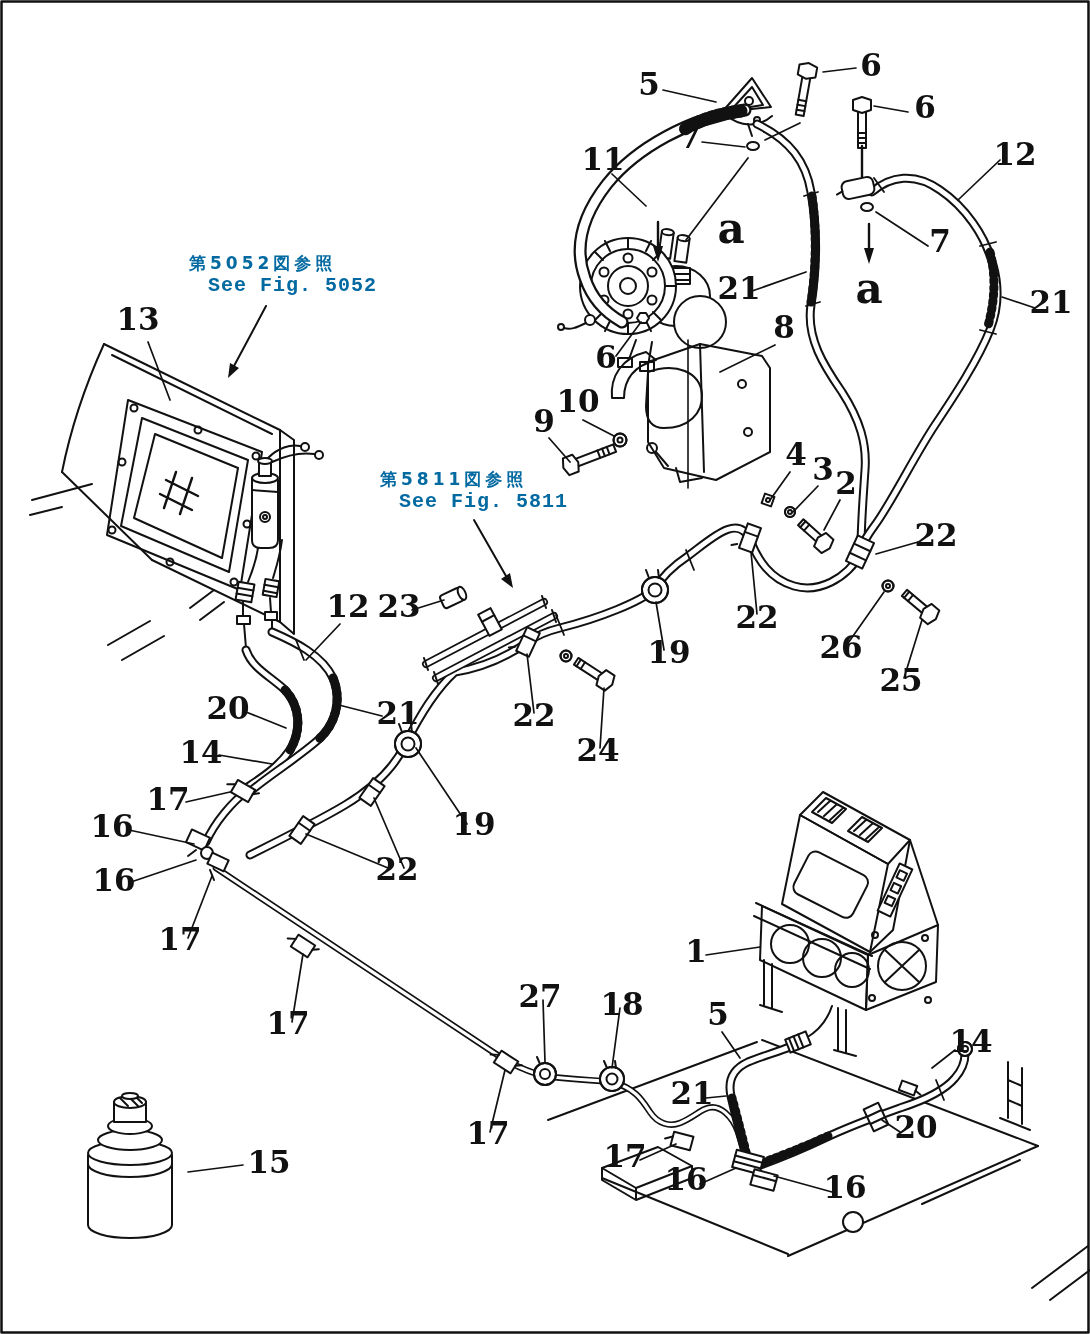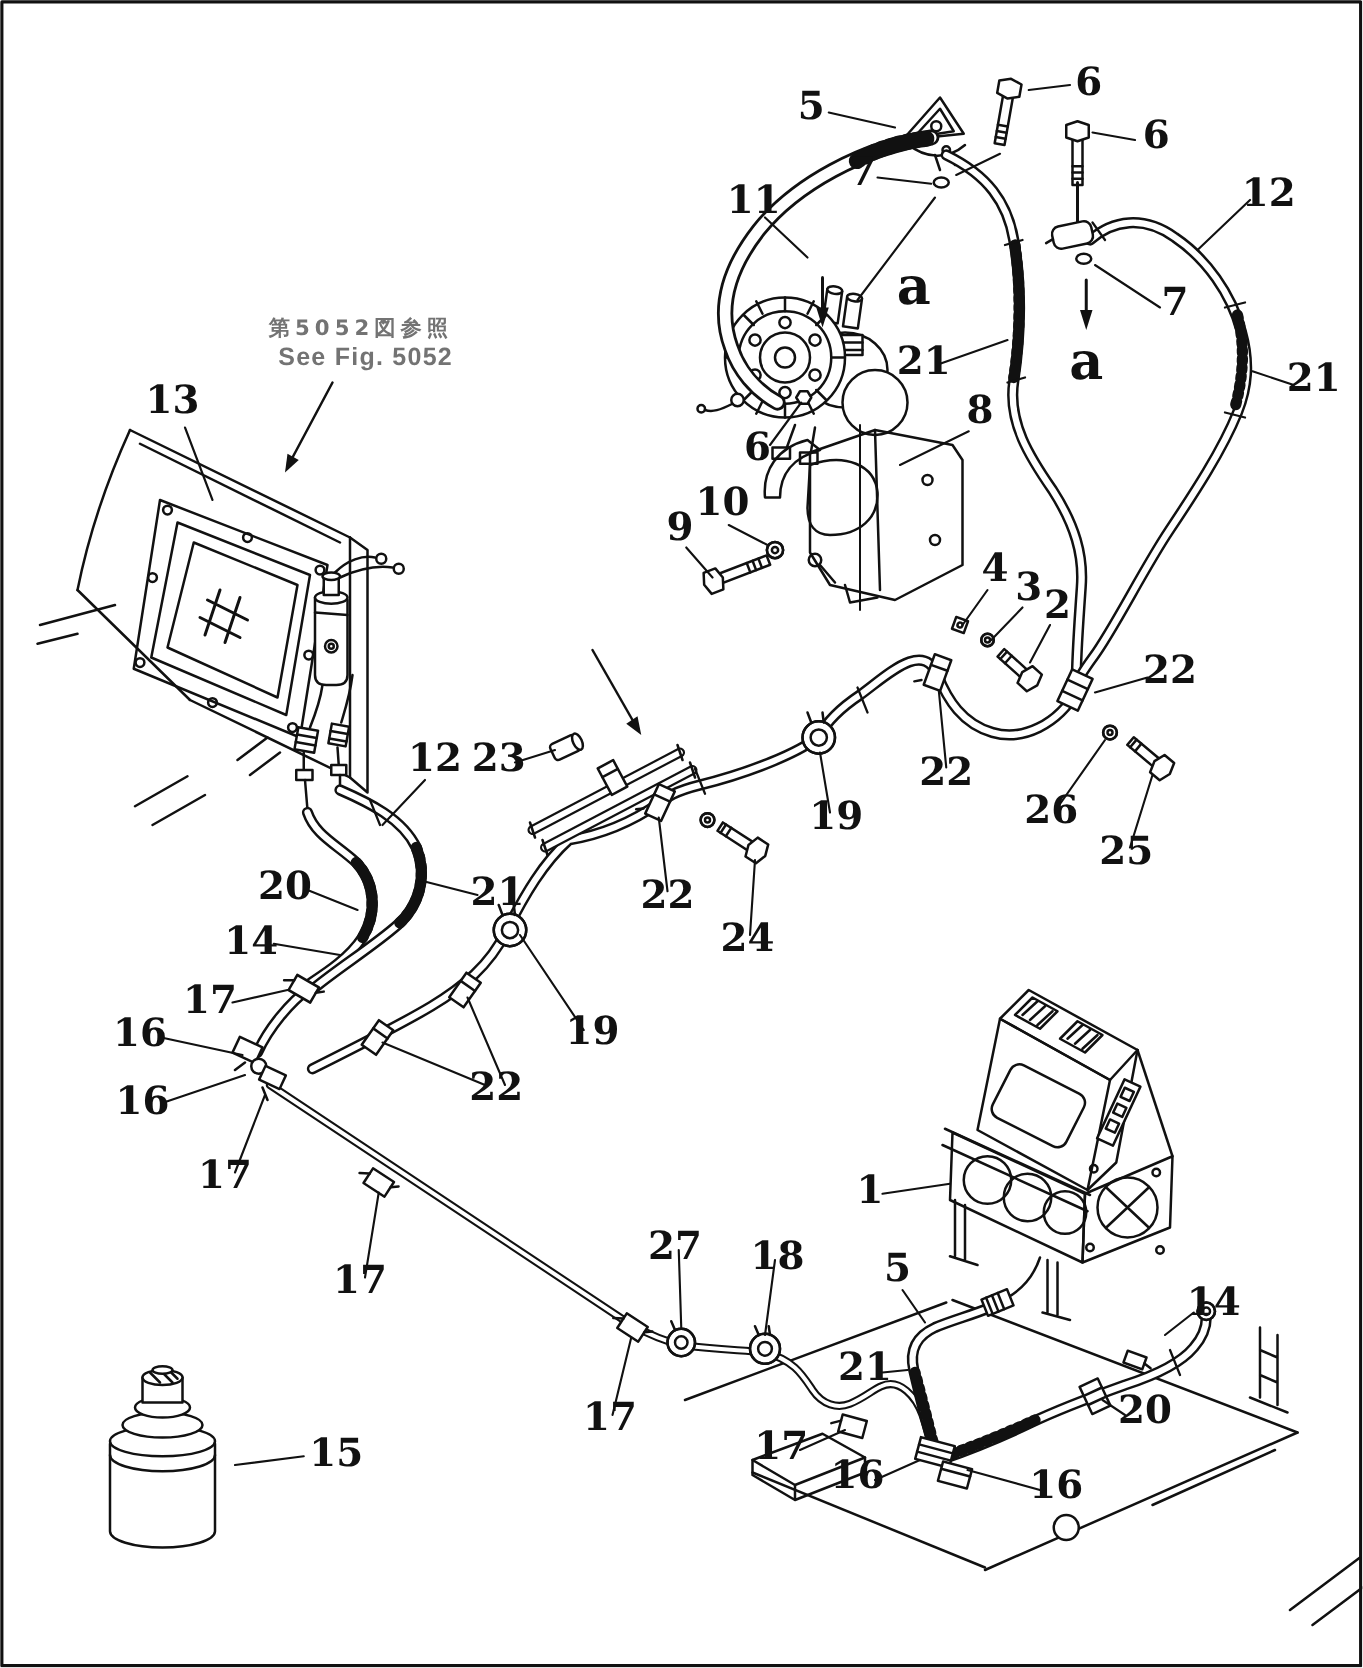--- a/index.html
+++ b/index.html
@@ -1,23 +1,23 @@
 <!DOCTYPE html>
 <html><head>
 <meta charset="utf-8">
 <style>
   html,body{margin:0;padding:0;background:#e8e8e8;}
   .page{position:relative;width:1090px;height:1334px;background:#fff;overflow:hidden;
         font-family:"DejaVu Serif",serif;}
   .page svg{position:absolute;left:0;top:0;}
   .callout{font-family:"DejaVu Serif",serif;font-weight:bold;font-size:31px;fill:#111;text-anchor:middle;}
   .callout.lg{font-size:42px;}
-  .refblock{position:absolute;transform:translateX(-50%);text-align:right;color:#737373;white-space:nowrap;}
+  .refblock{position:absolute;transform:translateX(-50%);text-align:left;color:#0369a1;white-space:nowrap;}
   .refblock .jp{font-family:"DejaVu Sans",sans-serif;font-weight:bold;font-size:17px;letter-spacing:4px;display:block;line-height:1.25;}
-  .refblock .en{font-family:Liberation Sans, sans-serif;font-weight:bold;font-size:20px;letter-spacing:1px;display:block;line-height:1.2;margin-left:19px;}
+  .refblock .en{font-family:Liberation Mono, monospace;font-weight:bold;font-size:20px;letter-spacing:1px;display:block;line-height:1.2;margin-left:19px;}
 </style>
 </head>
 <body>
 
 <div class="page">
 <svg id="diagram" width="1090" height="1334" viewBox="0 0 1090 1334" xmlns="http://www.w3.org/2000/svg">
 
   <g stroke="#111" fill="none" stroke-width="2" stroke-linecap="round" stroke-linejoin="round">
 
     <rect x="1.5" y="1.5" width="1087" height="1331" stroke-width="2.5"></rect>
@@ -485,13 +485,17 @@
         <text x="686" y="1190" class="callout">16</text>
         <text x="845" y="1198" class="callout">16</text>
         <text x="269" y="1173" class="callout">15</text>
       </g>
 </svg>
 
   <div class="refblock" style="left:283px;top:253px;">
     <span class="jp">第5052図参照</span>
     <span class="en">See Fig. 5052</span>
   </div>
+  <div class="refblock" style="left:474px;top:469px;">
+    <span class="jp">第5811図参照</span>
+    <span class="en">See Fig. 5811</span>
+  </div>
 </div>
 
 </body></html>

